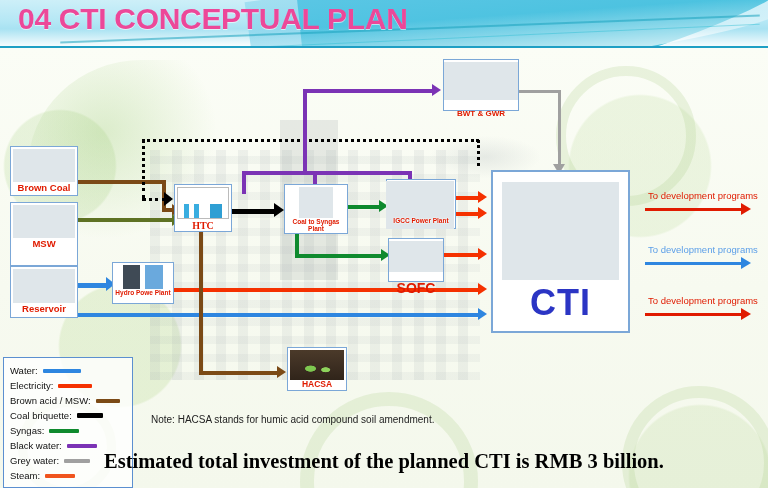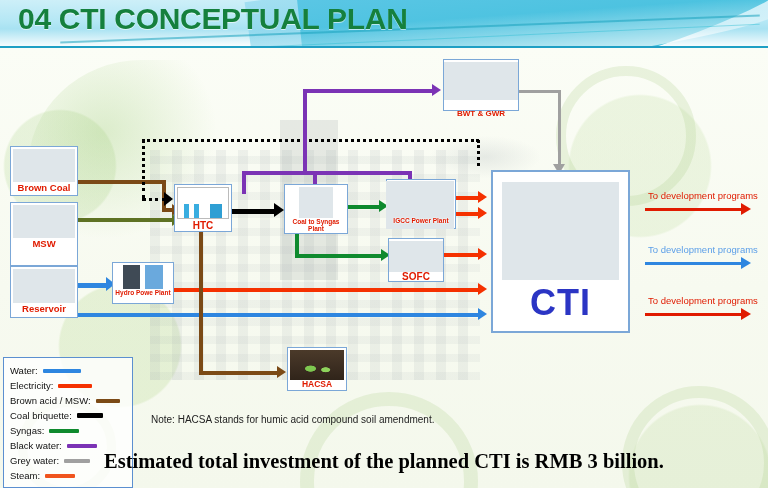--- a/index.html
+++ b/index.html
@@ -60,21 +60,21 @@
        background:linear-gradient(180deg,#9bdcf0,#6ecbe6);transform:rotate(-8deg);opacity:.85;}
   .sw3{left:120px;top:18px;width:680px;height:60px;border-radius:0 0 90% 0;
        background:linear-gradient(180deg,rgba(255,255,255,.0),#ffffff);transform:rotate(-4deg);}
   .sw-line{position:absolute;left:60px;top:28px;width:700px;height:2px;
            background:#1aa3bd;transform:rotate(-2.2deg);opacity:.55;}
   .sw-line2{position:absolute;left:40px;top:40px;width:720px;height:1px;
            background:#2bbcd2;transform:rotate(-2.6deg);opacity:.45;}
   .header-rule{position:absolute;left:0;top:46px;width:768px;height:2px;background:#1f9fc4;}
   .title{
     position:absolute;left:18px;top:2px;
-    font-size:30px;font-weight:bold;color:#15803d;letter-spacing:-.3px;
+    font-size:30px;font-weight:bold;color:#ec4899;letter-spacing:-.3px;
     text-shadow:0 1px 0 rgba(255,255,255,.6);
     white-space:nowrap;
   }
 
   
   .node{position:absolute;background:#ffffff;border:1px solid #7ba7d7;
         box-sizing:border-box;text-align:center;}
   .node .thumb{display:block;margin:2px auto 0;background:#dfe6ea;}
   .node .cap{display:block;font-weight:bold;color:#e01b00;line-height:1.05;}
 
@@ -238,37 +238,37 @@
             linear-gradient(90deg,#3f4a55 0 42%, #ffffff 42% 56%, #6aa9dd 56% 100%);"></span>
     <span class="cap" style="font-size:6.5px;margin-top:1px;">Hydro Powe Plant</span>
   </div>
 
   <div class="node" style="left:174px;top:184px;width:58px;height:48px;">
     <span class="thumb t-htc" style="width:50px;height:30px;border:1px solid #bbb;background:
             linear-gradient(90deg,
               rgba(0,0,0,0) 0 6px, #39ade0 6px 11px, rgba(0,0,0,0) 11px 16px,
               #39ade0 16px 21px, rgba(0,0,0,0) 21px 32px,
               #2f9fd4 32px 44px, rgba(0,0,0,0) 44px 50px) bottom/100% 14px no-repeat, #fff;"></span>
-    <span class="cap" style="font-size:10px;margin-top:2px;">HTC</span>
+    <span class="cap" style="font-size:10px;margin-top:2px;font-family:Liberation Serif, serif;">HTC</span>
   </div>
 
   <div class="node" style="left:284px;top:184px;width:64px;height:50px;">
     <span class="thumb t-syngas" style="width:34px;height:31px;"></span>
     <span class="cap" style="font-size:6.5px;margin-top:1px;">Coal to Syngas Plant</span>
   </div>
 
   <div class="node" style="left:386px;top:179px;width:70px;height:50px;">
     <span class="thumb t-igcc" style="width:68px;height:48px;position:relative;top:-1px;left:-1px;"></span>
     <span class="cap" style="font-size:6.5px;position:relative;top:-12px;
           text-shadow:0 0 2px #fff,0 0 2px #fff;">IGCC Power Plant</span>
   </div>
 
   <div class="node" style="left:388px;top:238px;width:56px;height:44px;">
     <span class="thumb t-sofc" style="width:54px;height:31px;"></span>
-    <span class="cap" style="font-size:10px;margin-top:0px;">SOFC</span>
+    <span class="cap" style="font-size:14px;margin-top:9px;">SOFC</span>
   </div>
 
   <div class="node" style="left:443px;top:59px;width:76px;height:52px;">
     <span class="thumb t-bwt" style="width:74px;height:38px;"></span>
     <span class="cap" style="font-size:8px;margin-top:10px;">BWT &amp; GWR</span>
   </div>
 
   <div class="node" style="left:287px;top:347px;width:60px;height:44px;">
     <span class="thumb t-hacsa" style="width:54px;height:30px;background:
             radial-gradient(ellipse at 38% 62%, #7ec850 0 5px, rgba(0,0,0,0) 6px),

